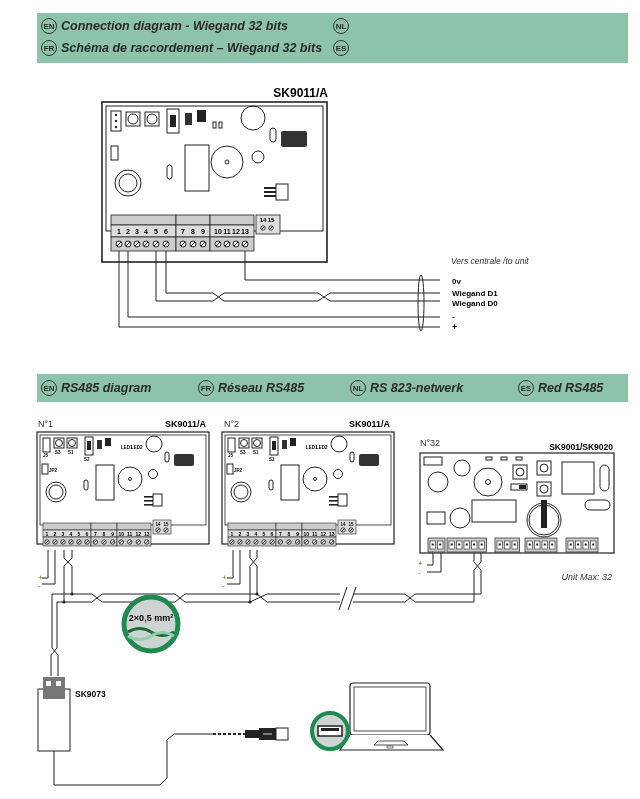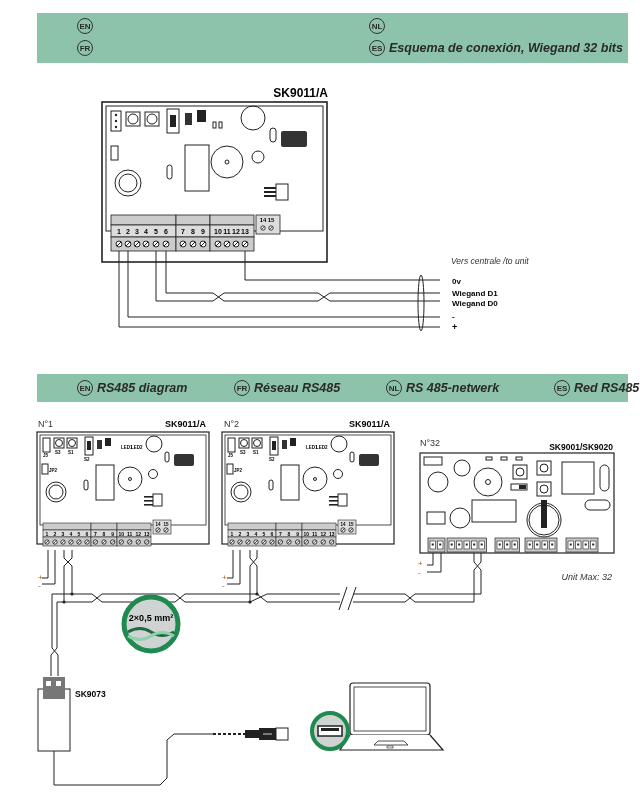--- a/index.html
+++ b/index.html
@@ -1,54 +1,55 @@
 <!DOCTYPE html>
 <html><head>
 <meta charset="utf-8">
 <style>
   html,body{margin:0;padding:0;background:#fff;}
   body{width:640px;height:799px;position:relative;overflow:hidden;font-family:"Liberation Sans",sans-serif;color:#222;}
   .band{position:absolute;left:37px;width:591px;background:#8dc3aa;}
   .band1{top:13px;height:50px;}
   .band2{top:374px;height:28px;}
-  .blabel{position:absolute;display:flex;align-items:center;font-style:italic;font-weight:bold;font-size:12.5px;color:#2a2a2a;white-space:nowrap;margin-left:36px;}
+  .blabel{position:absolute;display:flex;align-items:center;font-style:italic;font-weight:bold;font-size:12.5px;color:#2a2a2a;white-space:nowrap;}
   .lang{display:inline-flex;align-items:center;justify-content:center;width:16px;height:16px;border:1.2px solid #333;border-radius:50%;font-size:8px;font-style:normal;font-weight:bold;margin-right:4px;box-sizing:border-box;}
   svg{position:absolute;left:0;top:0;}
   .t{font-family:"Liberation Sans",sans-serif;}
 </style>
 </head>
 <body>
 
 <div class="band band1"></div>
 <div class="blabel" style="left:41px;top:18px;">
     <span class="lang">EN</span>
+    <span>Connection diagram - Wiegand 32 bits</span>
   </div>
 <div class="blabel" style="left:333px;top:18px;">
     <span class="lang">NL</span>
   </div>
 <div class="blabel" style="left:41px;top:40px;">
     <span class="lang">FR</span>
+    <span>Schéma de raccordement – Wiegand 32 bits</span>
   </div>
 <div class="blabel" style="left:333px;top:40px;">
     <span class="lang">ES</span>
-    <span>Esquema de conexión, Wiegand 32 bits</span>
   </div>
 
 <div class="band band2"></div>
 <div class="blabel" style="left:41px;top:380px;">
     <span class="lang">EN</span>
     <span>RS485 diagram</span>
   </div>
 <div class="blabel" style="left:198px;top:380px;">
     <span class="lang">FR</span>
     <span>Réseau RS485</span>
   </div>
 <div class="blabel" style="left:350px;top:380px;">
     <span class="lang">NL</span>
-    <span>RS 485-netwerk</span>
+    <span>RS 823-netwerk</span>
   </div>
 <div class="blabel" style="left:518px;top:380px;">
     <span class="lang">ES</span>
     <span>Red RS485</span>
   </div>
 
 <svg width="640" height="799" viewBox="0 0 640 799">
   <defs>
     <g id="screw">
         <circle r="3" fill="#fff" stroke="#222" stroke-width="1"></circle>

